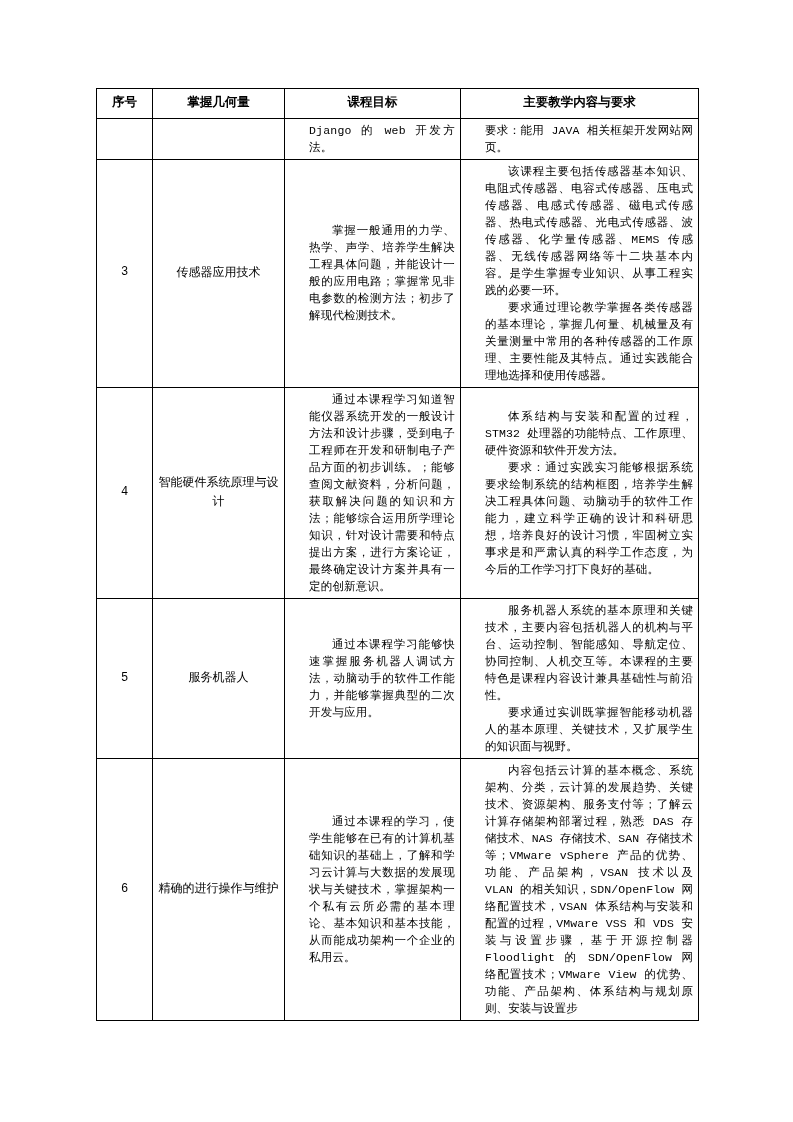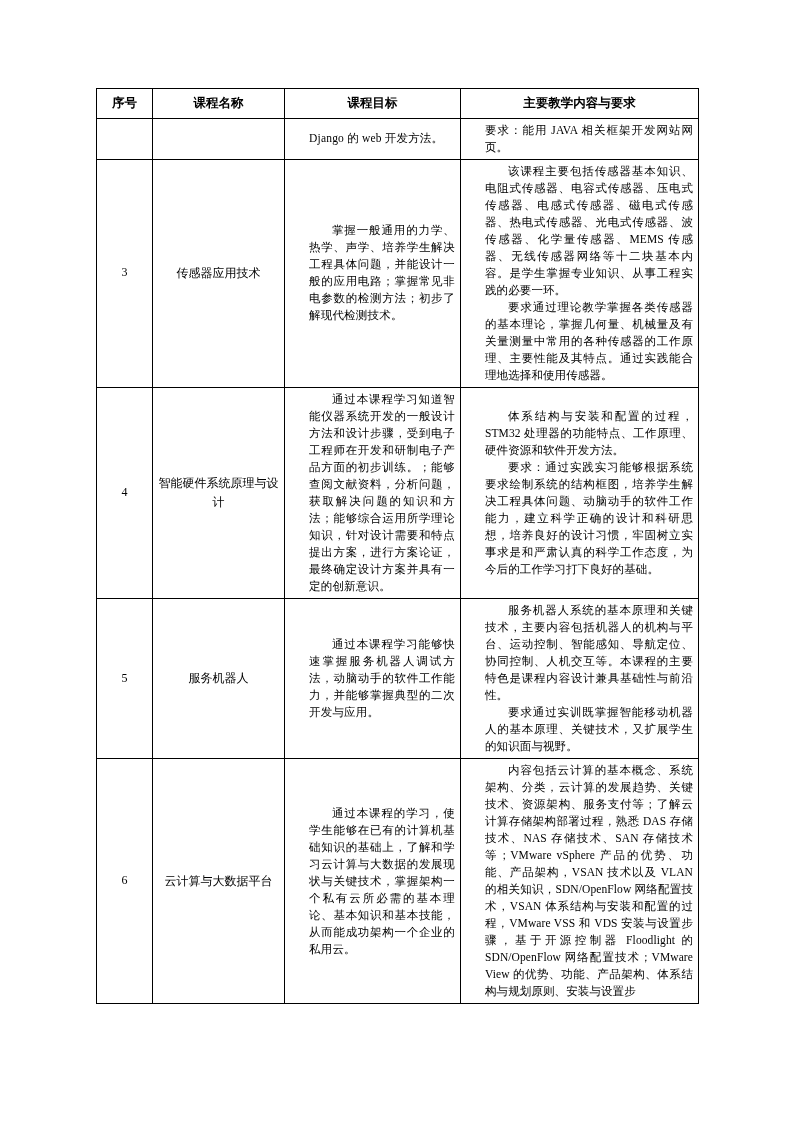--- a/index.html
+++ b/index.html
@@ -22,21 +22,21 @@
     width: 602px;
     border-collapse: collapse;
     table-layout: fixed;
   }
   .doc-table td, .doc-table th {
     border: 1px solid #000000;
     vertical-align: middle;
     padding: 3px 5px;
     font-size: 11.5px;
     line-height: 1.48;
-    font-family: Liberation Serif, serif;
+    font-family: Liberation Mono, monospace;
     margin-left: 17px;
   }
   .doc-table thead th {
     text-align: center;
     font-weight: bold;
     font-size: 12.5px;
     padding: 5px 4px;
   }
   col.c-no { width: 56px; }
   col.c-name { width: 132px; }
@@ -89,21 +89,21 @@
   <table class="doc-table">
     <colgroup>
       <col class="c-no">
       <col class="c-name">
       <col class="c-goal">
       <col class="c-content">
     </colgroup>
     <thead>
       <tr>
         <th>序号</th>
-        <th>课程名称</th>
+        <th>掌握几何量</th>
         <th>课程目标</th>
         <th>主要教学内容与要求</th>
       </tr>
     </thead>
     <tbody>
       <tr>
         <td class="cell-no"></td>
         <td class="cell-name"></td>
         <td class="cell-goal">
           <p>Django 的 web 开发方法。</p>
@@ -144,21 +144,21 @@
           <p class="indent">通过本课程学习能够快速掌握服务机器人调试方法，动脑动手的软件工作能力，并能够掌握典型的二次开发与应用。</p>
         </td>
         <td class="cell-content">
           <p class="indent">服务机器人系统的基本原理和关键技术，主要内容包括机器人的机构与平台、运动控制、智能感知、导航定位、协同控制、人机交互等。本课程的主要特色是课程内容设计兼具基础性与前沿性。</p>
           <p class="indent">要求通过实训既掌握智能移动机器人的基本原理、关键技术，又扩展学生的知识面与视野。</p>
         </td>
       </tr>
 
       <tr>
         <td class="cell-no">6</td>
-        <td class="cell-name">云计算与大数据平台</td>
+        <td class="cell-name">精确的进行操作与维护</td>
         <td class="cell-goal">
           <p class="indent">通过本课程的学习，使学生能够在已有的计算机基础知识的基础上，了解和学习云计算与大数据的发展现状与关键技术，掌握架构一个私有云所必需的基本理论、基本知识和基本技能，从而能成功架构一个企业的私用云。</p>
         </td>
         <td class="cell-content">
           <p class="indent">内容包括云计算的基本概念、系统架构、分类，云计算的发展趋势、关键技术、资源架构、服务支付等；了解云计算存储架构部署过程，熟悉 DAS 存储技术、NAS 存储技术、SAN 存储技术等；VMware vSphere 产品的优势、功能、产品架构，VSAN 技术以及 VLAN 的相关知识，SDN/OpenFlow 网络配置技术，VSAN 体系结构与安装和配置的过程，VMware VSS 和 VDS 安装与设置步骤，基于开源控制器 Floodlight 的 SDN/OpenFlow 网络配置技术；VMware View 的优势、功能、产品架构、体系结构与规划原则、安装与设置步</p>
         </td>
       </tr>
     </tbody>
   </table>
 

